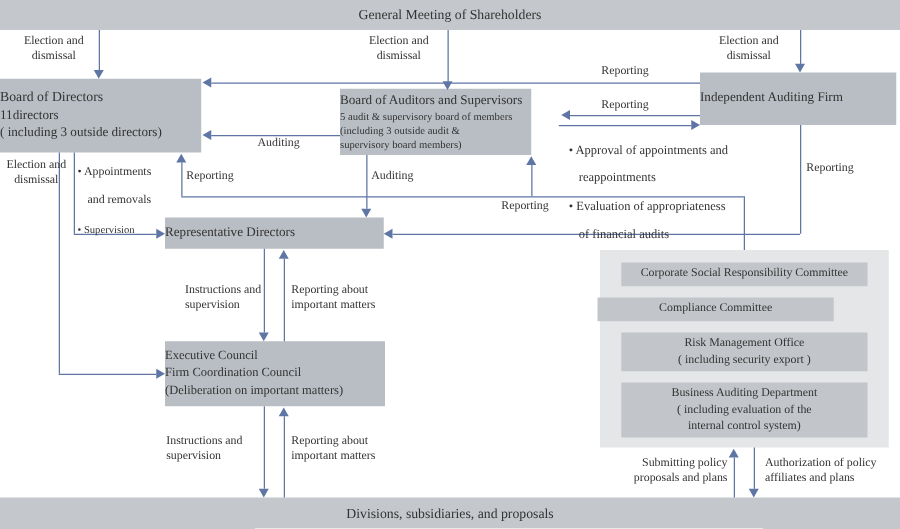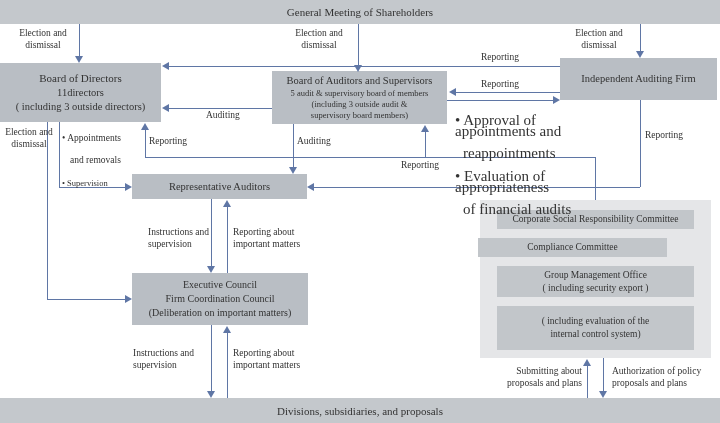--- a/index.html
+++ b/index.html
@@ -7,21 +7,21 @@
     position:relative;width:720px;height:423px;overflow:hidden;background:#ffffff;
     font-family:Liberation Serif, serif;color:var(--text,#333333);
   }
   .banner{
     position:absolute;background:var(--banner,#c4c8cc);
     display:flex;align-items:center;justify-content:center;
     font-size:11px;color:var(--text,#333333);
   }
   .node{
     position:absolute;background:var(--node,#b9bec4);
-    display:flex;flex-direction:column;justify-content:center;align-items:center;
+    display:flex;flex-direction:column;justify-content:center;align-items:flex-start;
     text-align:center;color:var(--text,#333333);
   }
   .container-box{position:absolute;background:var(--container,#e5e6e8);}
   .citem{
     position:absolute;background:var(--committee_item,#c2c6ca);
     display:flex;flex-direction:column;justify-content:center;align-items:center;
     text-align:center;font-size:9.5px;line-height:13px;color:var(--text,#333333);
   }
   .hl{position:absolute;height:1px;background:var(--line,#5f76a5);}
   .vl{position:absolute;width:1px;background:var(--line,#5f76a5);}
@@ -30,21 +30,21 @@
   .ah.down{border-left:4px solid transparent;border-right:4px solid transparent;border-top:7px solid var(--line,#5f76a5);}
   .ah.left{border-top:4px solid transparent;border-bottom:4px solid transparent;border-right:7px solid var(--line,#5f76a5);}
   .ah.right{border-top:4px solid transparent;border-bottom:4px solid transparent;border-left:7px solid var(--line,#5f76a5);}
   .lbl{position:absolute;font-size:9.5px;line-height:1.22;white-space:pre-line;color:var(--text,#333333);}
   .ctr{text-align:center;}
   .rt{text-align:right;}
   .fs11{font-size:11px;line-height:15px;}
   .fs105{font-size:10.5px;line-height:14px;}
   .fs10{font-size:10px;line-height:14px;}
   .fs95{font-size:9.5px;line-height:11px;}
-  .fs9{font-size:15px;line-height:11px;}
+  .fs9{font-size:10px;line-height:11px;}
   .fs85{font-size:8.5px;line-height:11px;}
   .ind{padding-left:8px;}
 </style>
 </head>
 <body>
 
 <div class="stage">
 
   <div class="banner" style="left:0;top:0;width:720px;height:24px">
     <span>General Meeting of Shareholders</span>
@@ -52,53 +52,54 @@
   <div class="banner" style="left:0;top:398;width:720px;height:25px;top:398px">
     <span>Divisions, subsidiaries, and proposals</span>
   </div>
 
   <div class="node" style="left:0;top:63px;width:161px;height:59px">
     <div class="fs11">Board of Directors</div>
     <div class="fs105">11directors</div>
     <div class="fs105">( including 3 outside directors)</div>
   </div>
 
-  <div class="node" style="left:272px;top:71px;width:175px;height:53px">
+  <div class="node" style="left:272px;top:71px;width:153px;height:53px">
     <div class="fs105">Board of Auditors and Supervisors</div>
     <div class="fs85">5 audit &amp; supervisory board of members</div>
     <div class="fs85">(including 3 outside audit &amp;</div>
     <div class="fs85">supervisory board members)</div>
   </div>
 
   <div class="node" style="left:560px;top:58px;width:157px;height:42px">
     <div class="fs105">Independent Auditing Firm</div>
   </div>
 
   <div class="node" style="left:132px;top:174px;width:175px;height:25px">
-    <div class="fs105">Representative Auditors</div>
+    <div class="fs105">Representative Directors</div>
   </div>
 
   <div class="node" style="left:132px;top:273px;width:176px;height:52px">
     <div class="fs10">Executive Council</div>
     <div class="fs10">Firm Coordination Council</div>
     <div class="fs10">(Deliberation on important matters)</div>
   </div>
 
   <div class="container-box" style="left:480px;top:200px;width:231px;height:158px"></div>
   <div class="citem" style="left:497px;top:210px;width:197px;height:19px">
     <div>Corporate Social Responsibility Committee</div>
   </div>
   <div class="citem" style="left:478px;top:238px;width:189px;height:19px">
     <div>Compliance Committee</div>
   </div>
   <div class="citem" style="left:497px;top:266px;width:197px;height:31px">
-    <div>Group Management Office</div>
+    <div>Risk Management Office</div>
     <div>( including security export )</div>
   </div>
   <div class="citem" style="left:497px;top:306px;width:197px;height:44px">
+    <div>Business Auditing Department</div>
     <div>( including evaluation of the</div>
     <div>internal control system)</div>
   </div>
 
   <div class="vl" style="left:79px;top:24px;height:33px"></div>
   <div class="ah down" style="left:75px;top:56px"></div>
   <div class="vl" style="left:358px;top:24px;height:42px"></div>
   <div class="ah down" style="left:354px;top:65px"></div>
   <div class="vl" style="left:640px;top:24px;height:28px"></div>
   <div class="ah down" style="left:636px;top:51px"></div>
@@ -180,18 +181,18 @@
   </div>
 
   <div class="lbl" style="left:148px;top:227px">Instructions and
 supervision</div>
   <div class="lbl" style="left:233px;top:227px">Reporting about
 important matters</div>
   <div class="lbl" style="left:133px;top:348px">Instructions and
 supervision</div>
   <div class="lbl" style="left:233px;top:348px">Reporting about
 important matters</div>
-  <div class="lbl rt" style="left:490px;top:366px;width:92px">Submitting about
+  <div class="lbl rt" style="left:490px;top:366px;width:92px">Submitting policy
 proposals and plans</div>
   <div class="lbl" style="left:612px;top:366px">Authorization of policy
-proposals and plans</div>
+affiliates and plans</div>
 
 </div>
 
 </body></html>

